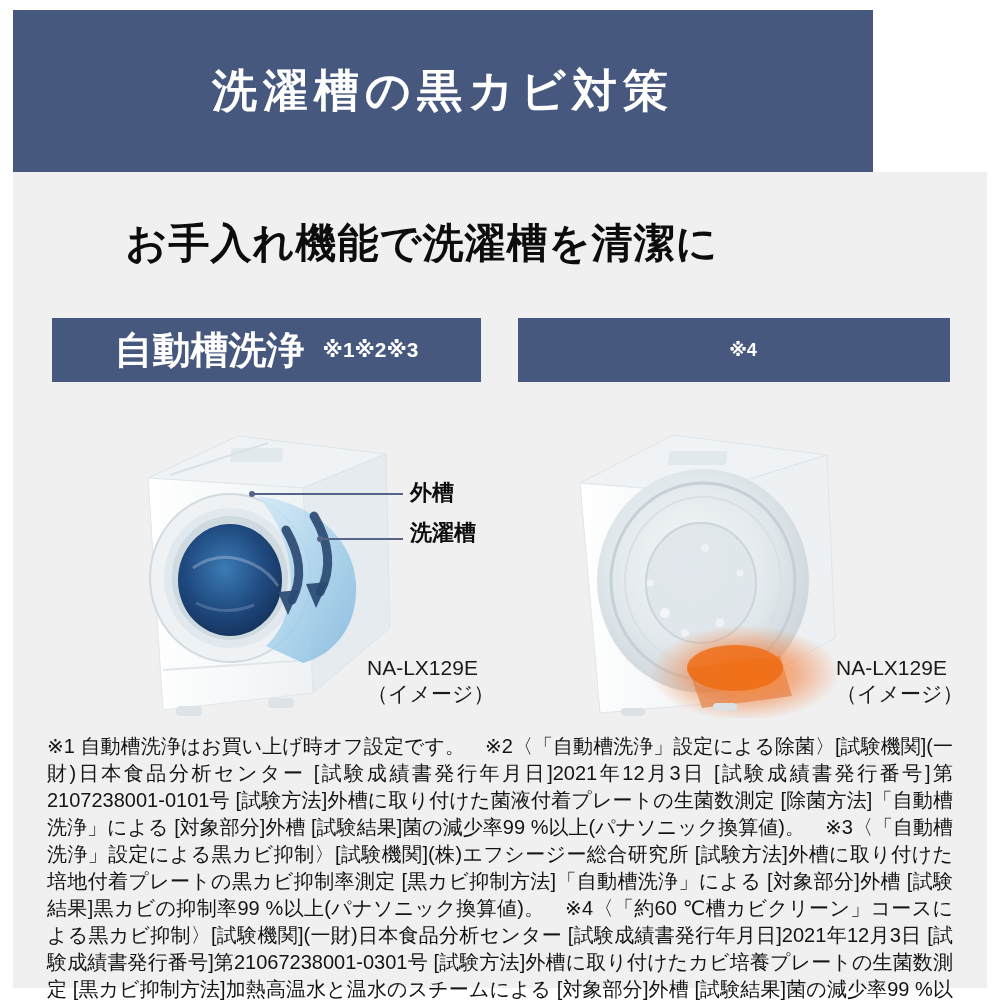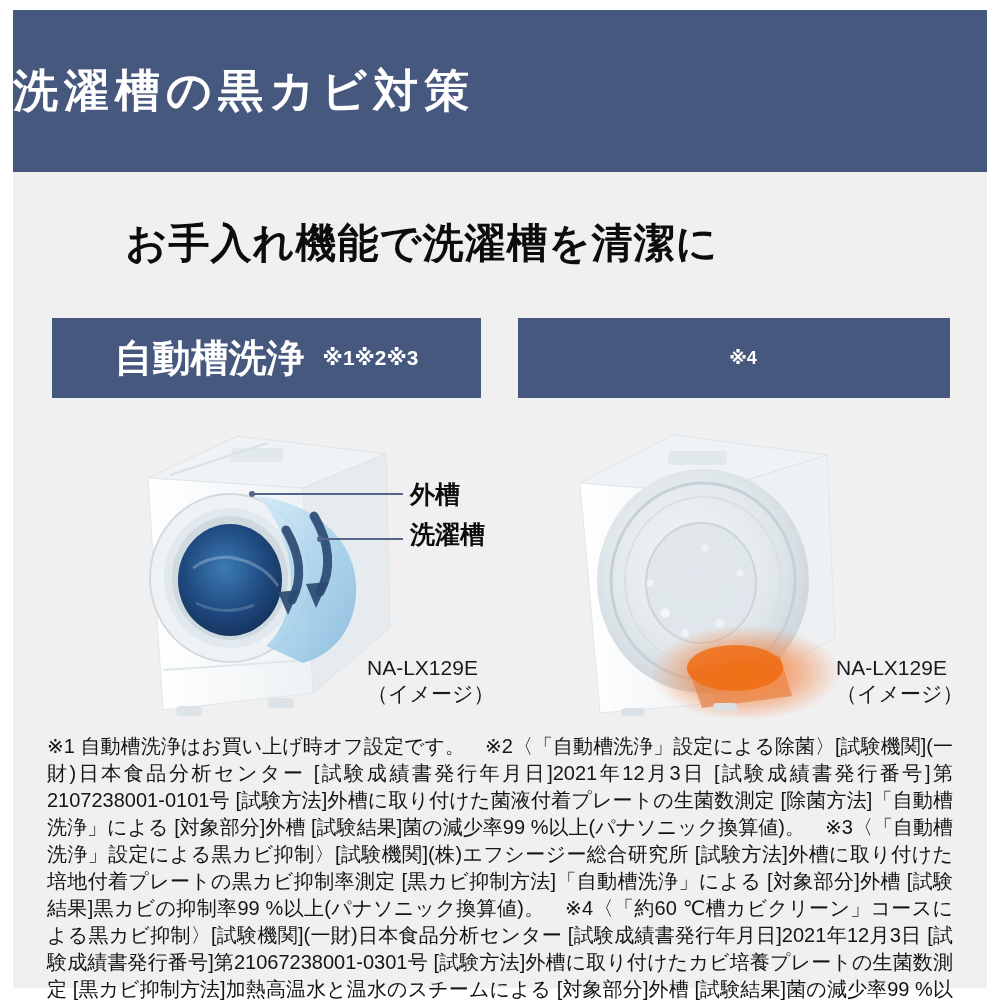--- a/index.html
+++ b/index.html
@@ -5,49 +5,49 @@
   html,body{margin:0;padding:0;}
   body{
     width:1000px;height:1000px;position:relative;background:#ffffff;
     font-family:"Liberation Sans","DejaVu Sans",sans-serif;
     -webkit-font-smoothing:antialiased;overflow:hidden;
   }
   .abs{position:absolute;}
 
   
   .hero-banner{
-    left:13px;top:10px;width:974px;height:162px;background:#47587e;
-    display:flex;align-items:center;
+    left:13px;top:10px;width:860px;height:162px;background:#47587e;
+    display:flex;align-items:center;justify-content:center;
   }
   .hero-title{
     color:#ffffff;font-size:45px;font-weight:bold;letter-spacing:6px;
   }
 
   
   .content-area{
     left:13px;top:172px;width:974px;height:816px;background:#f0f0f1;
   }
 
   .intro-heading{
     left:0;top:216px;width:844px;text-align:center;
     font-size:41px;font-weight:bold;color:#0c0c0c;letter-spacing:1px;
   }
 
   
   .feature-banner{
-    top:318px;height:80px;background:#47587e;
+    top:318px;height:64px;background:#47587e;
     display:flex;align-items:center;justify-content:center;
     color:#ffffff;font-weight:bold;white-space:nowrap;
   }
   .feature-banner.left{left:52px;width:429px;font-size:38px;}
   .feature-banner.right{left:518px;width:432px;font-size:33px;}
   .feature-banner sup{font-size:0.55em;font-weight:bold;margin-left:18px;vertical-align:9px;text-align:right;}
 
   
-  .callout-label{font-size:25px;font-weight:bold;color:#0d0d0d;line-height:1;}
+  .callout-label{font-size:22px;font-weight:bold;color:#0d0d0d;line-height:1;}
   .leader-line{height:2px;background:#55658a;}
   .leader-dot{width:6px;height:6px;border-radius:50%;background:#55658a;}
 
   
   .model-caption{font-size:21px;color:#1a1a1a;line-height:1.22;}
 
   
   .footnotes{
     left:47px;top:733px;width:906px;
     font-size:20px;line-height:27px;color:#141414;

